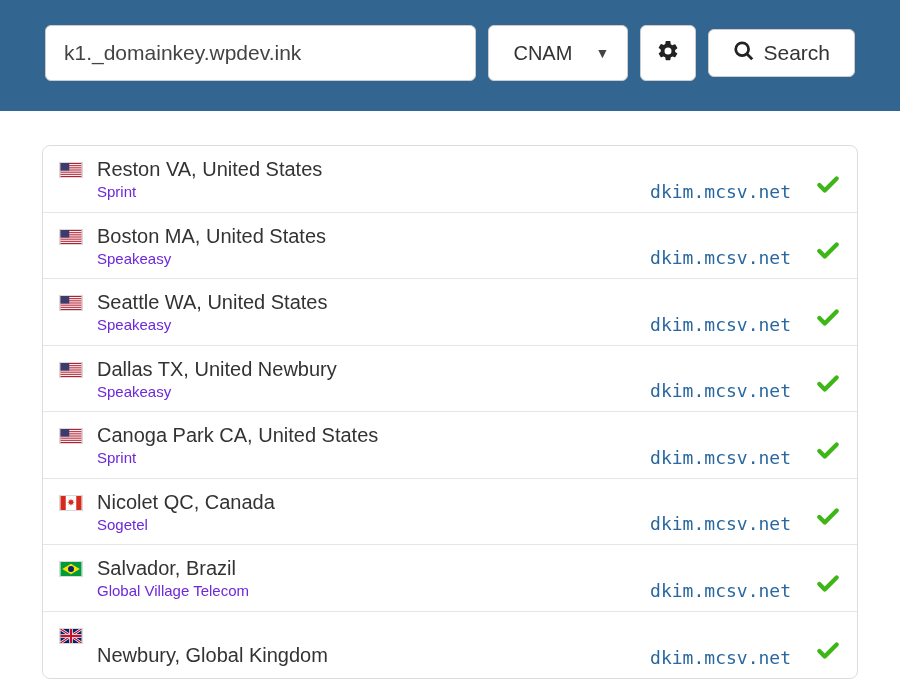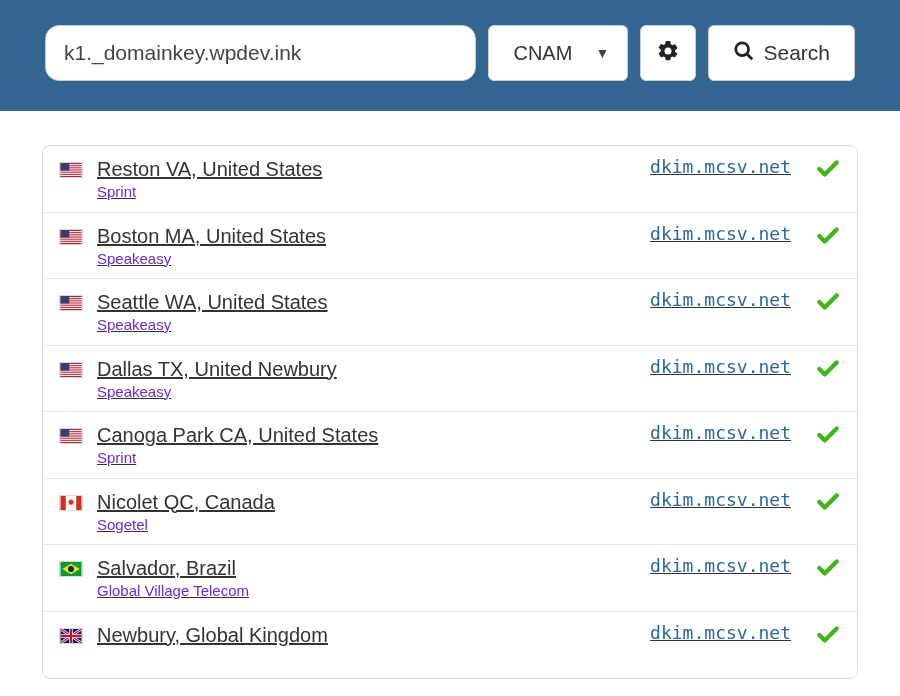--- a/index.html
+++ b/index.html
@@ -13,21 +13,21 @@
       background: #326590;
       padding: 25px 45px 30px 45px;
       display: flex;
       gap: 12px;
       align-items: center;
     }
     .domain-input {
       flex: 1;
       height: 56px;
       border: 1px solid #ccc;
-      border-radius: 14px;
+      border-radius: 6px;
       background: #fff;
       padding: 0 18px;
       font-size: 21px;
       color: #444;
       outline: none;
     }
     .select-wrap {
       position: relative;
       height: 56px;
       background: #fff;
@@ -59,21 +59,21 @@
       width: 56px;
       background: #fff;
       border: 1px solid #ccc;
       border-radius: 6px;
       display: flex;
       align-items: center;
       justify-content: center;
       cursor: pointer;
     }
     .search-btn {
-      height: 56px;
+      height: 48px;
       background: #fff;
       border: 1px solid #ccc;
       border-radius: 6px;
       padding: 0 24px;
       display: flex;
       align-items: center;
       gap: 8px;
       cursor: pointer;
       font-size: 21px;
       color: #333;
@@ -81,25 +81,24 @@
     .results-wrap {
       padding: 34px 42px 0 42px;
     }
     .results {
       border: 1px solid #ddd;
       border-radius: 8px;
       overflow: hidden;
     }
     .row {
       display: flex;
-      align-items: flex-start;
+      align-items: flex-end;
       padding: 10px 16px 10px 16px;
       border-bottom: 1px solid #e6e6e6;
       min-height: 66px;
-      text-decoration: underline;
     }
     .row:last-child { border-bottom: none; }
     .flag {
       width: 24px;
       height: 16px;
       flex-shrink: 0;
       margin-right: 14px;
       margin-top: 2px;
       border: 1px solid rgba(0,0,0,0.15);
       align-self: flex-start;

